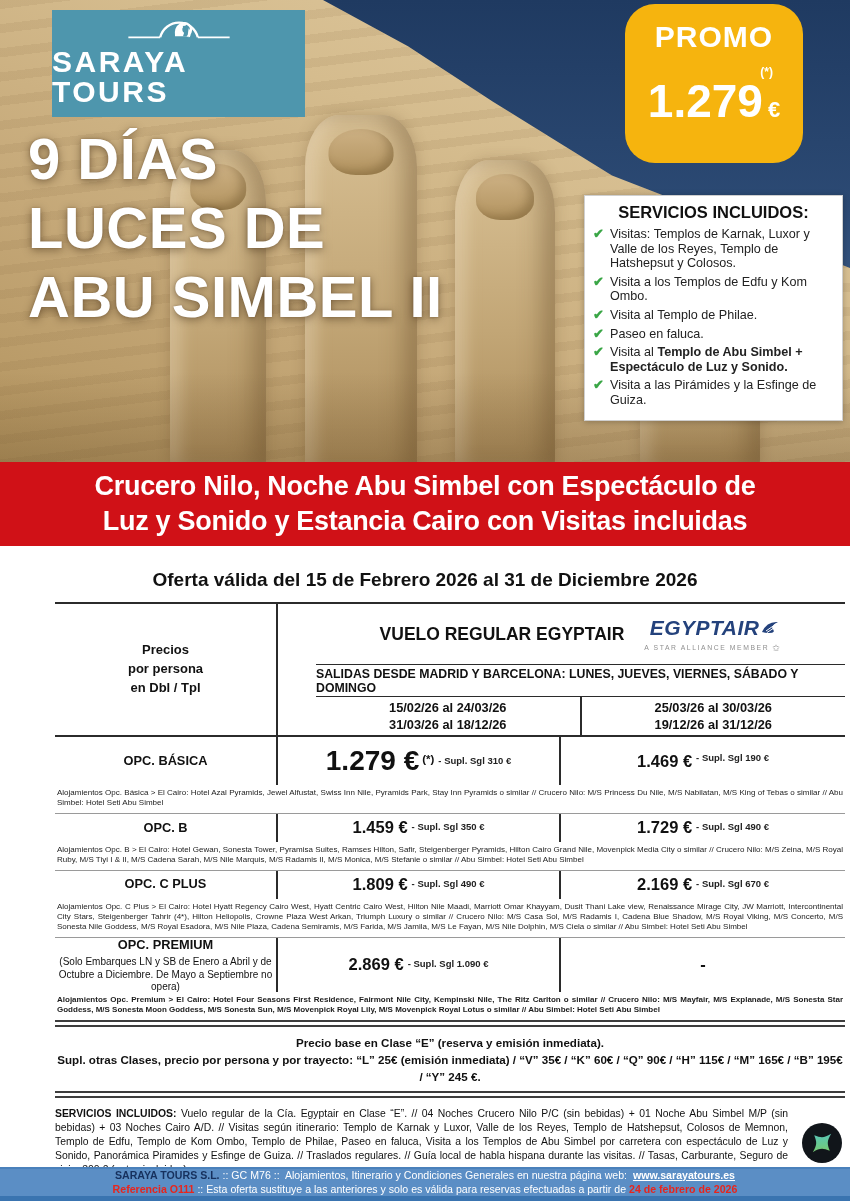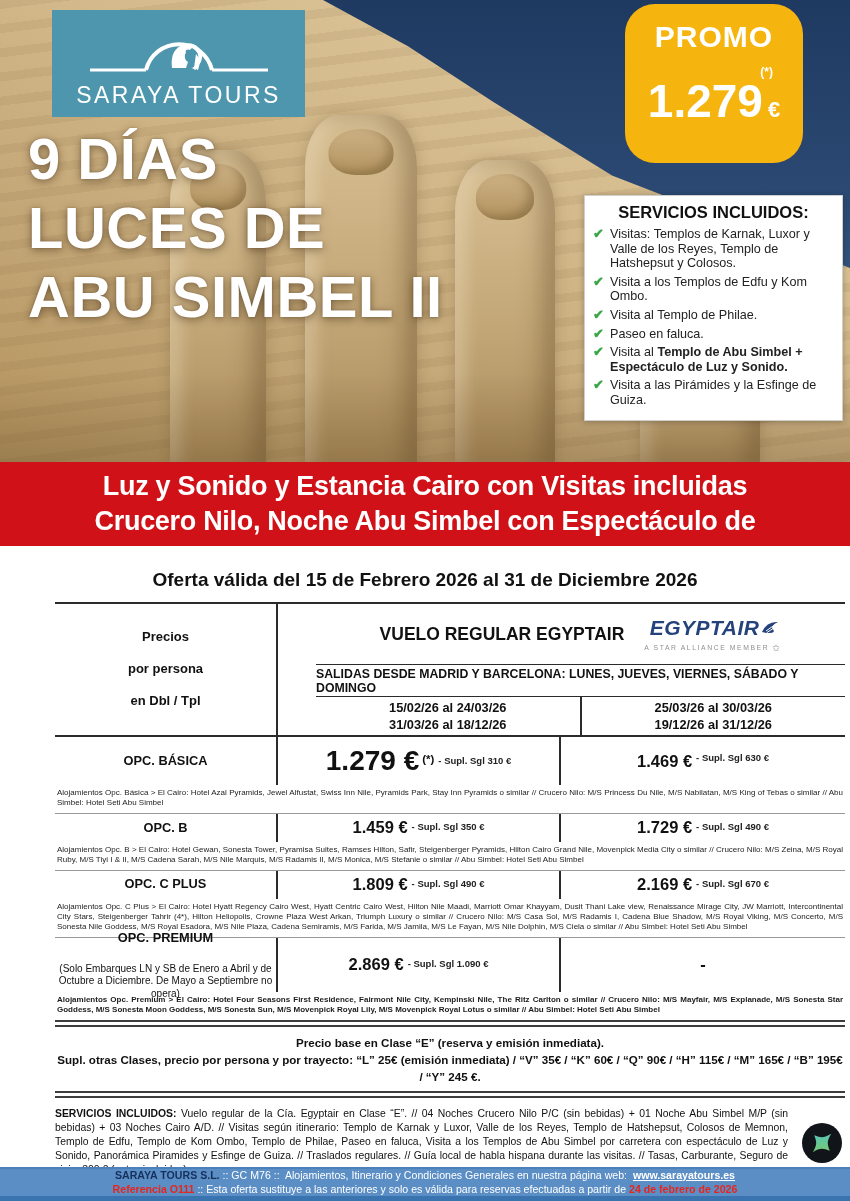--- a/index.html
+++ b/index.html
@@ -19,21 +19,21 @@
   .statue{position:absolute;background:linear-gradient(180deg,#d8c094 0%,#c2a676 55%,#ab8c5b 100%);
         border-radius:34px 34px 10px 10px/52px 52px 10px 10px;
         box-shadow:inset -14px 0 22px rgba(96,70,36,.38),inset 10px 0 16px rgba(255,242,214,.35),0 0 14px rgba(90,65,30,.25);}
   .statue::before{content:"";position:absolute;top:14px;left:50%;transform:translateX(-50%);
         width:58%;height:46px;border-radius:50% 50% 42% 42%;
         background:linear-gradient(180deg,#cdb184,#b2935f);box-shadow:inset -6px -4px 10px rgba(90,65,30,.35);}
 
   
   .logo-box{position:absolute;left:52px;top:10px;width:253px;height:107px;background:#4e96ad;
         display:flex;flex-direction:column;align-items:center;justify-content:flex-end;padding-bottom:10px;box-sizing:border-box;}
-  .brand-name{color:#ffffff;font-weight:normal;font-size:23px;letter-spacing:2.5px;line-height:1;}
+  .brand-name{color:#ffffff;font-weight:bold;font-size:30px;letter-spacing:2.5px;line-height:1;}
   .falcon-svg{display:block;margin-bottom:4px;}
 
   
   .promo{position:absolute;left:625px;top:4px;width:178px;height:159px;background:#f6b40e;
         border-radius:30px;color:#fff;box-sizing:border-box;padding:16px 16px 0;}
   .promo-label{text-align:center;font-size:30px;font-weight:bold;letter-spacing:1px;}
   .promo-star{text-align:right;font-size:12px;font-weight:bold;padding:12px 14px 0 0;line-height:1;}
   .promo-price{text-align:center;font-size:46px;font-weight:bold;line-height:1;margin-top:0px;white-space:nowrap;}
   .promo-price .cur{font-size:22px;font-weight:bold;margin-left:5px;}
 
@@ -55,21 +55,21 @@
         color:#fff;font-weight:bold;font-size:27px;line-height:1.28;letter-spacing:-.3px;}
 
   
   .lower{position:absolute;top:546px;left:0;width:850px;}
   .offer{padding-top:23px;text-align:center;font-size:19px;font-weight:bold;color:#111;}
 
   .tbl{margin:11px 0 0 55px;width:790px;border-top:2px solid #2b2b2b;color:#111;}
   .thead{display:flex;border-bottom:2px solid #2b2b2b;}
   .lcol{width:223px;box-sizing:border-box;border-right:2px solid #2b2b2b;
         display:flex;flex-direction:column;align-items:center;justify-content:center;
-        font-weight:bold;font-size:13px;line-height:1.45;text-align:center;gap:13px;}
+        font-weight:bold;font-size:13px;line-height:1.45;text-align:center;}
   .rhead{flex:1;padding-left:38px;}
   .airline-row{height:60px;border-bottom:1.5px solid #2b2b2b;display:flex;align-items:center;justify-content:center;gap:20px;}
   .airline-title{font-size:17.5px;font-weight:bold;}
   .eg-logo{display:flex;flex-direction:column;align-items:flex-end;}
   .eg-name-row{display:flex;align-items:center;gap:2px;}
   .eg-name{font-size:21px;font-weight:bold;font-style:italic;color:#24427c;letter-spacing:.5px;}
   .eg-sub{font-size:6.8px;color:#8f8f8f;letter-spacing:1.6px;margin-top:3px;display:flex;align-items:center;gap:3px;}
   .sa-star{font-size:9px;color:#8f8f8f;}
   .salidas-row{height:31px;border-bottom:1.5px solid #2b2b2b;display:flex;align-items:center;justify-content:center;
         font-size:12.3px;font-weight:bold;}
@@ -173,22 +173,22 @@
         <span><span>Visita al </span><b>Templo de Abu Simbel + Espectáculo de Luz y Sonido.</b></span>
       </div>
       <div class="svc-item">
         <span class="chk">✔</span>
         <span>Visita a las Pirámides y la Esfinge de Guiza.</span>
       </div>
     </div>
   </div>
 
   <div class="banner">
+    <div>Crucero Nilo, Noche Abu Simbel con Espectáculo de</div>
     <div>Luz y Sonido y Estancia Cairo con Visitas incluidas</div>
-    <div>Crucero Nilo, Noche Abu Simbel con Espectáculo de</div>
   </div>
 
   <div class="lower">
     <div class="offer">Oferta válida del 15 de Febrero 2026 al 31 de Diciembre 2026</div>
 
     <div class="tbl">
       <div class="thead">
         <div class="lcol">
           <div>Precios</div>
           <div>por persona</div>
@@ -224,21 +224,21 @@
           </div>
         </div>
       </div>
 
       <div class="orow r1">
         <div class="lcol">OPC. BÁSICA</div>
         <div class="pcell">
           <span><span class="pr-xl">1.279 €</span><span class="pr-star">(*)</span><span class="pr-supl">- Supl. Sgl 310 €</span></span>
         </div>
         <div class="pcell last">
-          <span><span class="pr-md">1.469 €</span><span class="pr-supl">- Supl. Sgl 630 €</span></span>
+          <span><span class="pr-md">1.469 €</span><span class="pr-supl">- Supl. Sgl 190 €</span></span>
         </div>
       </div>
       <div class="fine">Alojamientos Opc. Básica &gt; El Cairo: Hotel Azal Pyramids, Jewel Alfustat, Swiss Inn Nile, Pyramids Park, Stay Inn Pyramids o similar // Crucero Nilo: M/S Princess Du Nile, M/S Nabilatan, M/S King of Tebas o similar // Abu Simbel: Hotel Seti Abu Simbel</div>
 
       <div class="orow r2">
         <div class="lcol">OPC. B</div>
         <div class="pcell">
           <span><span class="pr-md">1.459 €</span><span class="pr-supl">- Supl. Sgl 350 €</span></span>
         </div>
         <div class="pcell last">

